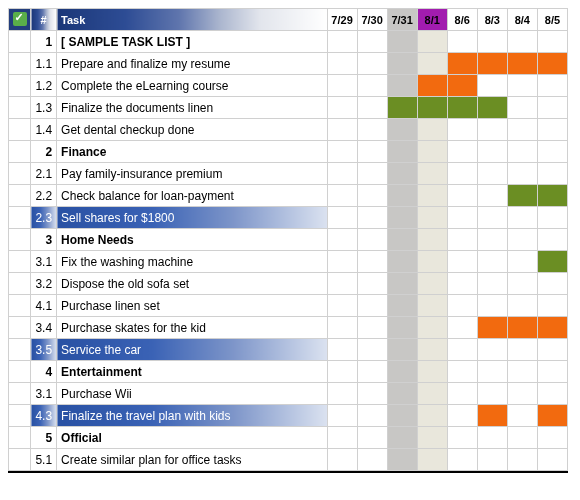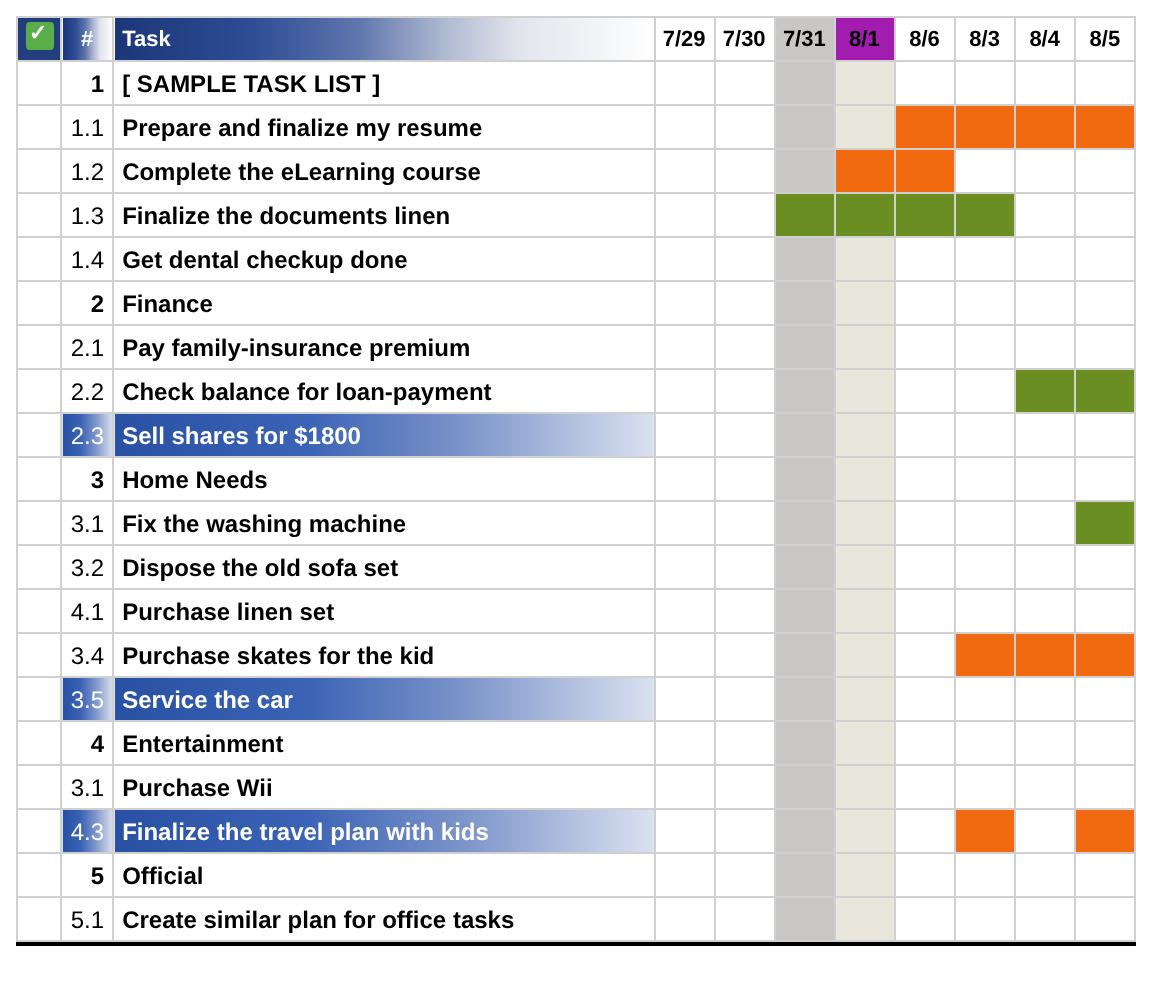--- a/index.html
+++ b/index.html
@@ -18,21 +18,21 @@
   .hcheck { background: #233e7d; text-align: center; }
   .checkmark { display:inline-block; width:14px; height:14px; background:#5aae4a; border-radius:2px; position:relative; }
   .checkmark::after { content:"✓"; color:#fff; font-size:11px; font-weight:bold; position:absolute; top:-1px; left:2px; }
   .dayhead { background: #fff; color:#000; border-right:1px solid #d0d0d0; }
   .dayhead.shadeA { background: #c8c7c5; }
   .dayhead.shadeB { background: #a21caf; }
   tbody td { font-size: 12px; }
   .num { text-align: right; padding-right: 4px; font-weight: bold; }
   .num.sub { font-weight: normal; }
   .task { text-align: left; padding-left: 4px; font-weight: bold; white-space: nowrap; overflow:hidden;margin-left:40px; }
-  .task.sub { font-weight: bold; }
+  .task.sub { font-weight: normal; }
   .completed { color: #000000; }
   .hl { background: linear-gradient(90deg, #2951a3 0%, #3a62b5 35%, #7d95c9 65%, #dbe2f0 100%); color:#fff; font-weight:bold; }
   .cell { background:#fff; }
   .shadeA { background:#c8c7c5; }
   .shadeB { background:#e9e7dc; }
   .bar-orange { background:#f26a0f; }
   .bar-green { background:#6b8e23; }
 </style>
 </head>
 <body>

